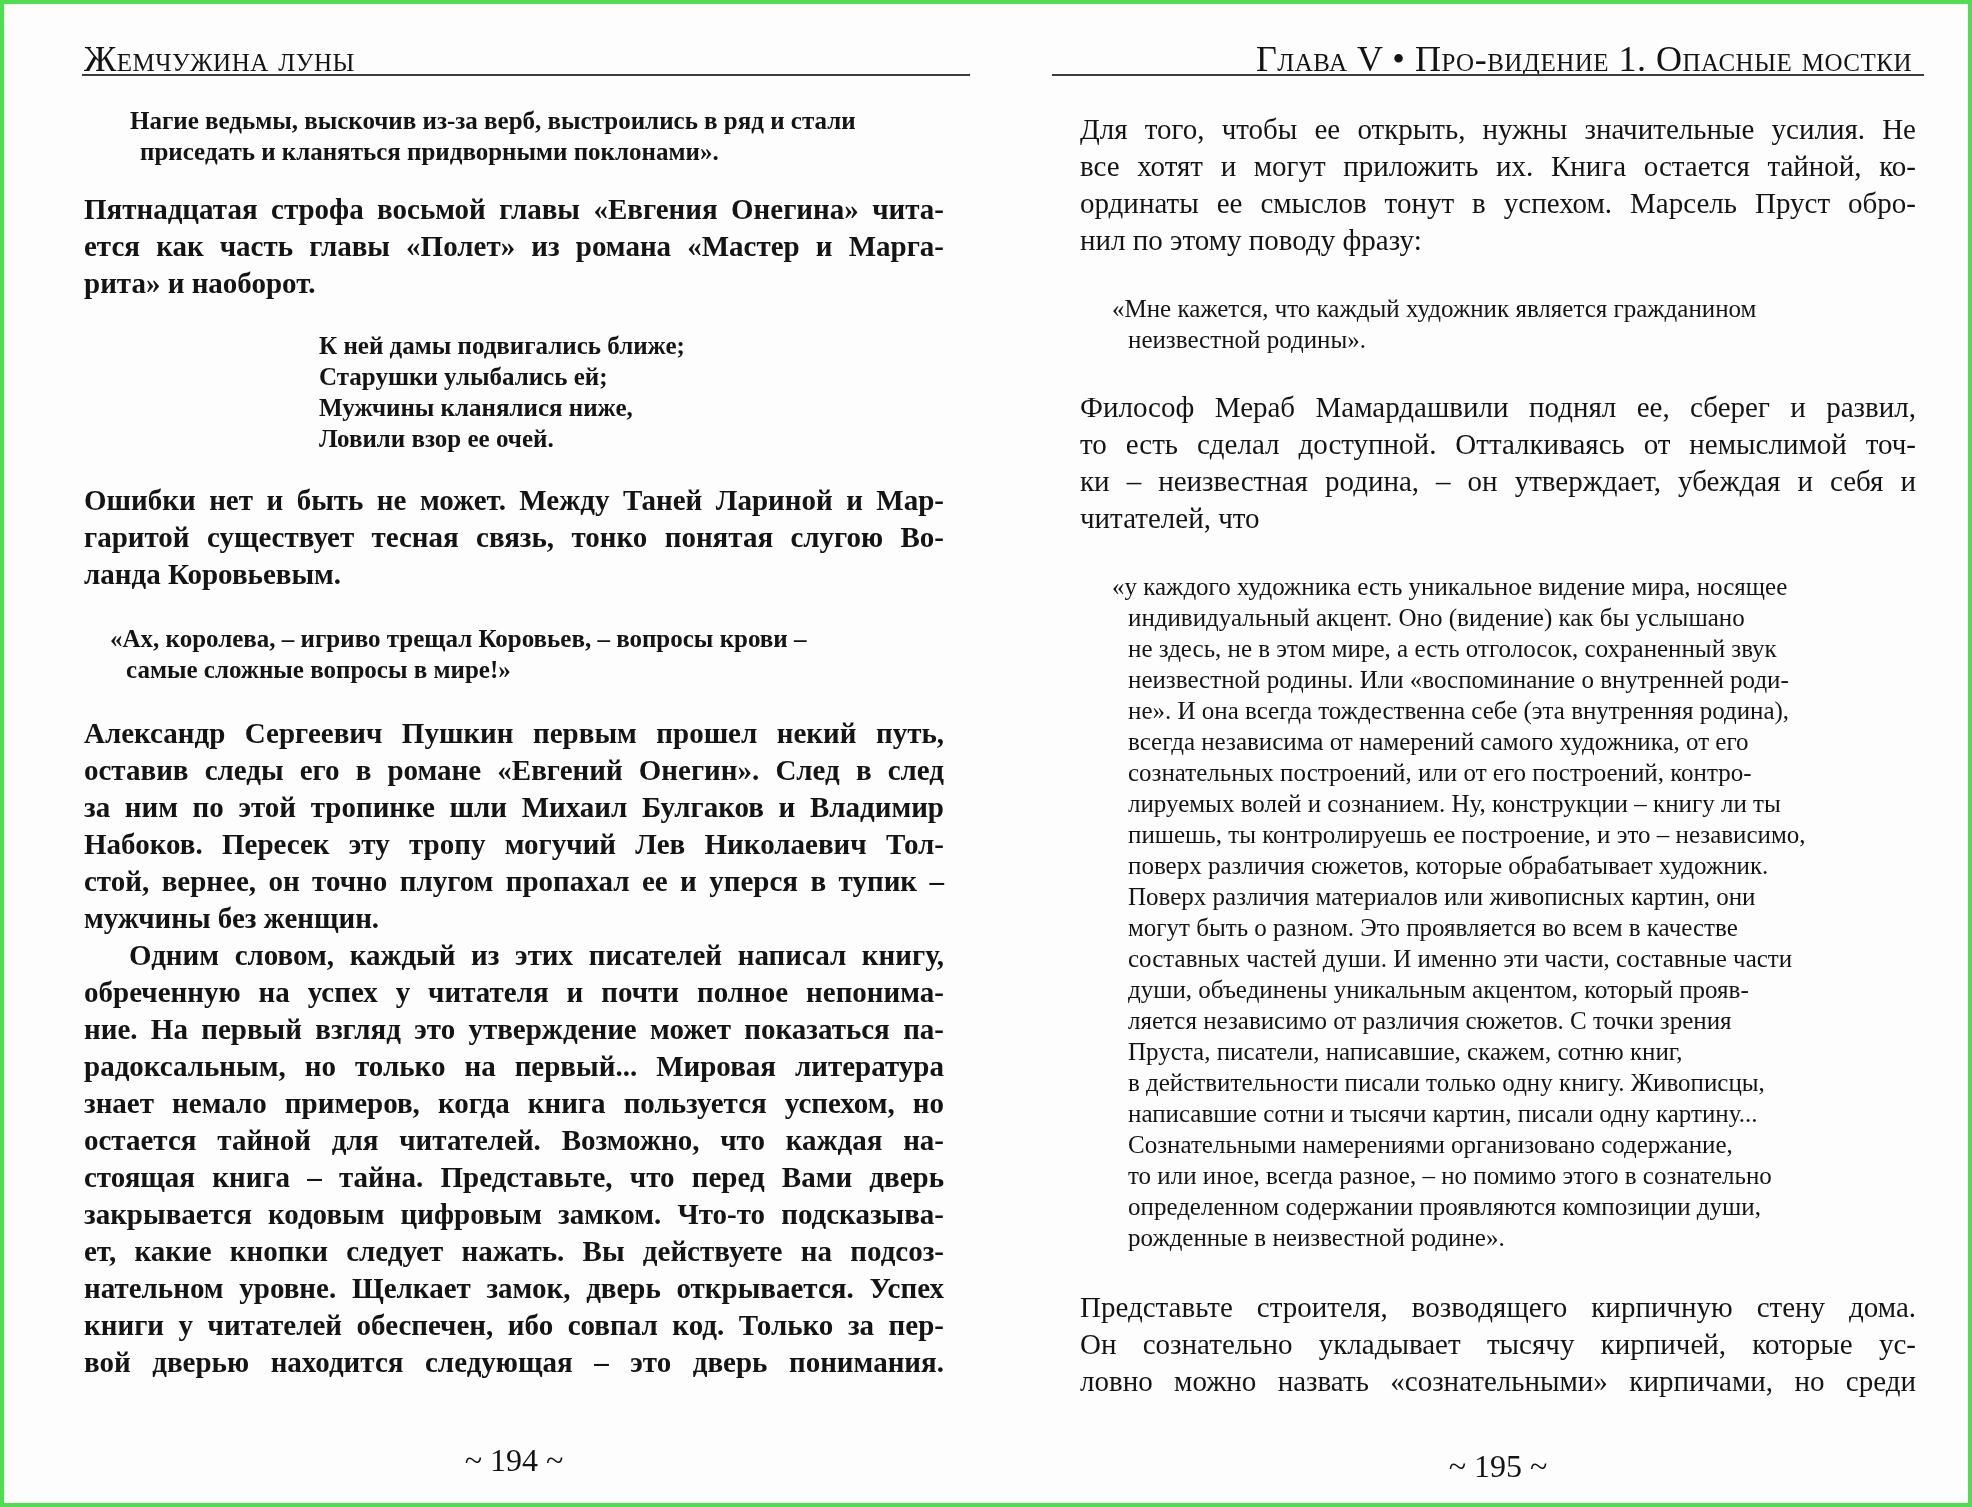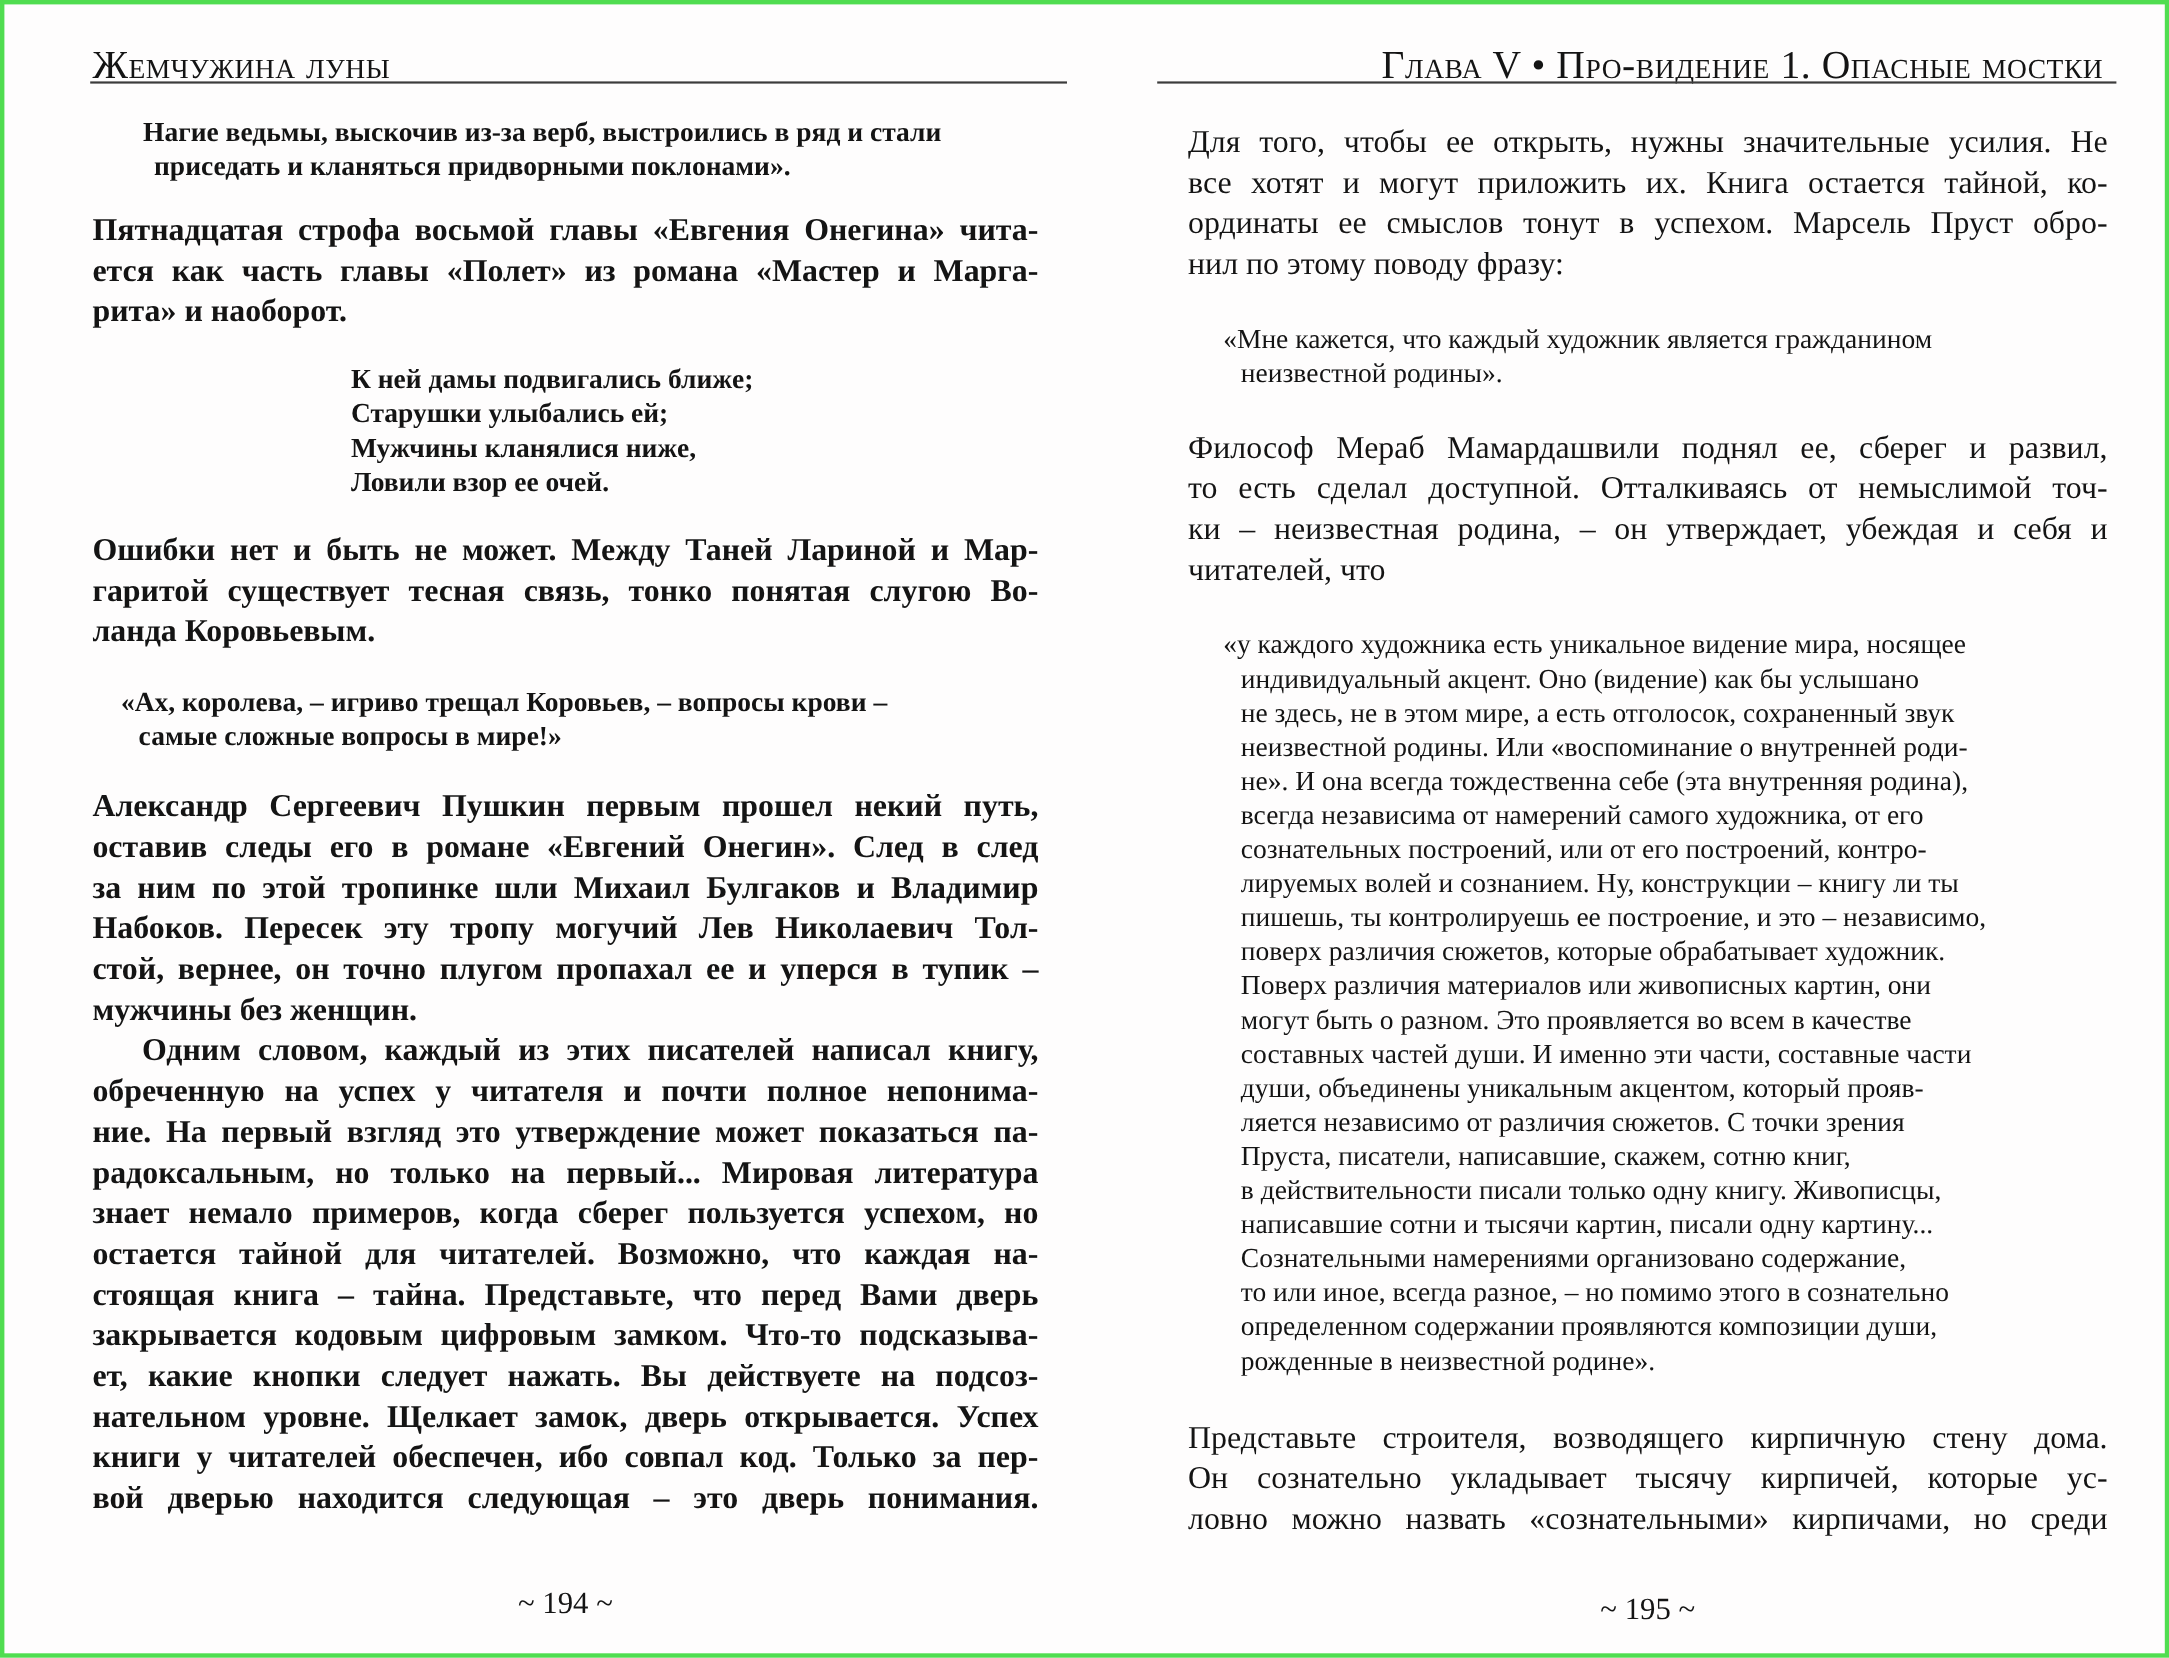--- a/index.html
+++ b/index.html
@@ -42,21 +42,21 @@
   .q-proust    { margin-top: 34px; padding-left: 48px; }
   .p-mamard    { margin-top: 34px; }
   .q-homeland  { margin-top: 34px; padding-left: 48px; }
   .p-builder   { margin-top: 36px; }
 
   .tline { white-space: normal; }
   .tline.j { text-align: justify; text-align-last: justify; }
 
   .pagenum {
     position: absolute; top: 1438px;
-    font-size: 28px; text-align: center;
+    font-size: 32px; text-align: center;
   }
   .pagenum-left  { left: 80px;  width: 860px; }
   .pagenum-right { left: 1076px; width: 836px; top: 1444px; }
 </style>
 </head>
 <body>
 
 <div class="running-header header-left">Жемчужина луны</div>
 <div class="running-header header-right">Глава V • Про-видение 1. Опасные мостки</div>
 <div class="rule rule-left"></div>
@@ -93,21 +93,21 @@
       <div class="tline j">за ним по этой тропинке шли Михаил Булгаков и Владимир</div>
       <div class="tline j">Набоков. Пересек эту тропу могучий Лев Николаевич Тол-</div>
       <div class="tline j">стой, вернее, он точно плугом пропахал ее и уперся в тупик –</div>
       <div class="tline">мужчины без женщин.</div>
     </div>
   <div class="para p-oneword">
       <div class="tline j" style="text-indent: 45px;">Одним словом, каждый из этих писателей написал книгу,</div>
       <div class="tline j">обреченную на успех у читателя и почти полное непонима-</div>
       <div class="tline j">ние. На первый взгляд это утверждение может показаться па-</div>
       <div class="tline j">радоксальным, но только на первый... Мировая литература</div>
-      <div class="tline j">знает немало примеров, когда сберег пользуется успехом, но</div>
+      <div class="tline j">знает немало примеров, когда книга пользуется успехом, но</div>
       <div class="tline j">остается тайной для читателей. Возможно, что каждая на-</div>
       <div class="tline j">стоящая книга – тайна. Представьте, что перед Вами дверь</div>
       <div class="tline j">закрывается кодовым цифровым замком. Что-то подсказыва-</div>
       <div class="tline j">ет, какие кнопки следует нажать. Вы действуете на подсоз-</div>
       <div class="tline j">нательном уровне. Щелкает замок, дверь открывается. Успех</div>
       <div class="tline j">книги у читателей обеспечен, ибо совпал код. Только за пер-</div>
       <div class="tline j">вой дверью находится следующая – это дверь понимания.</div>
     </div>
 </div>
 

